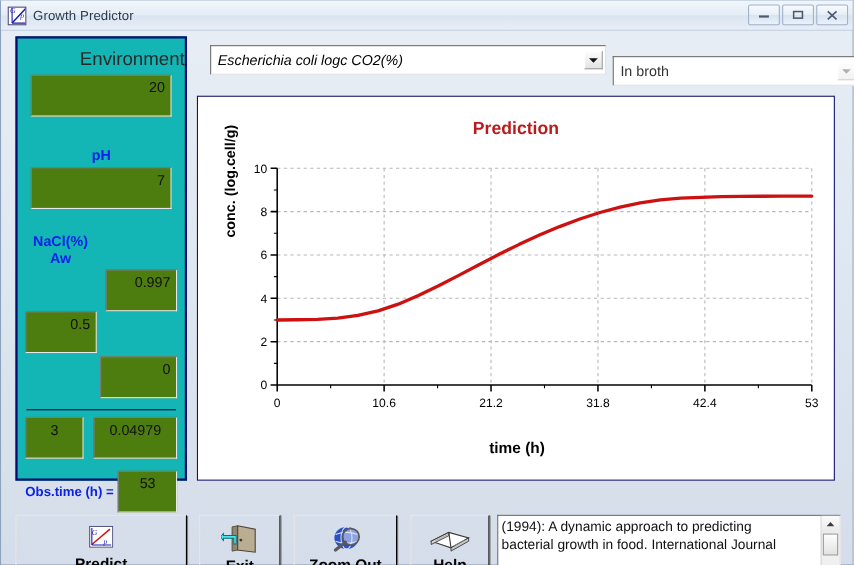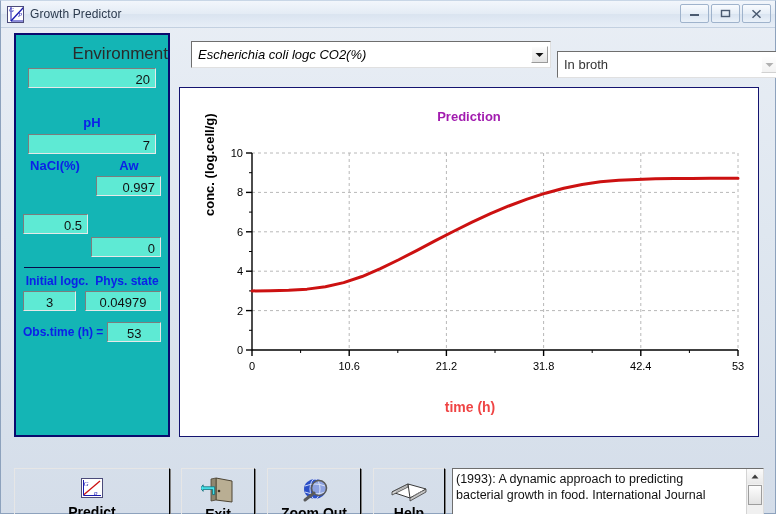--- a/index.html
+++ b/index.html
@@ -65,30 +65,30 @@
   .env-title {
     text-align:right; margin-top: 9px;
     font-size: 17px; color: #2a2a2a; font-weight: normal;
   }
   .lbl {
     text-align:center; font-size: 13px; color: #0b21e8; font-weight: bold;
   }
   .lbl.small { font-size: 12px; }
   .lbl.dim { color: #4a63c8; font-weight: normal; font-size: 12px; }
   .inp {
-    background: #5eead4;
+    background: #4d7c0f;
     border-top: 1px solid #7d7d7d;
     border-left: 1px solid #7d7d7d;
     border-right: 1px solid #e8e8e8;
     border-bottom: 1px solid #e8e8e8;
     font-size: 13px; color: #111;
     text-align: right;
     padding: 2px 5px 2px 2px;
     font-family: "Liberation Sans", sans-serif;
-    height: 20px; line-height: 18px;
+    height: 38px; line-height: 18px;
     overflow: hidden; white-space: nowrap;
   }
   .inp.ctr { text-align: center; padding-right: 2px; }
   .row2 { display:flex; justify-content:space-between; }
   .hr-sep {
     height: 1px; background:#0a0a4a; margin: 10px 8px 6px 8px;
   }
   .note {
     text-align:center; font-size: 12px; font-weight: bold; color: #7a1414;
     line-height: 14px; margin-top: 8px;
@@ -119,31 +119,31 @@
   .combo .carrow.disabled { opacity:.45; }
 
   
   #chart-panel {
     position:absolute; left: 178px; top: 59px;
     width: 580px; height: 350px;
     background:#ffffff; border: 1px solid #141470;
   }
   #chart-title {
     text-align:center; margin-top: 21px;
-    font-size: 13px; font-weight: bold; color:#a21caf;
+    font-size: 16px; font-weight: bold; color:#b91c1c;
   }
   #plot-wrap { position:absolute; left:0; top:0; width:580px; height:350px; }
   #ylabel {
     position:absolute; left: 22px; top: 128px;
     transform: rotate(-90deg); transform-origin: left top;
     font-size: 13px; font-weight: bold; color:#000; white-space:nowrap;
   }
   #xlabel {
     position:absolute; left:0; top: 311px; width:580px; text-align:center;
-    font-size: 14px; font-weight: bold; color:#ef4444;
+    font-size: 14px; font-weight: bold; color:#000000;
   }
 
   
   .btn {
     position:absolute;
     border: 1px solid #000000;
     border-top-color:#e6e6e6; border-left-color:#e6e6e6;
     display:flex; flex-direction:column; align-items:center; justify-content:center;
     box-shadow: 1px 1px 0 #808080;
   }
@@ -225,39 +225,35 @@
 
     <div id="env-panel">
 
       <div class="env-title">Environment</div>
 
       <div class="inp" style="margin:4px 12px 0 12px;">20</div>
 
       <div class="lbl" style="margin-top:27px;">pH</div>
       <div class="inp" style="margin:4px 12px 0 12px;">7</div>
 
-      <div class="row2" style="margin-top:4px; padding:0 8px;">
+      <div class="row2" style="margin-top:22px; padding:0 8px;flex-direction:column;">
         <div class="lbl" style="width:62px;">NaCl(%)</div>
         <div class="lbl" style="width:62px;">Aw</div>
       </div>
       <div class="row2" style="margin-top:3px; padding:0 7px;">
         <div class="inp" style="width:65px;margin-top:38px;">0.5</div>
         <div class="inp" style="width:65px;">0.997</div>
       </div>
 
       <div style="margin-top:3px; padding:0 7px; display:flex; justify-content:flex-end;">
         <div class="inp" style="width:70px;">0</div>
       </div>
 
       <div class="hr-sep"></div>
 
-      <div class="row2" style="margin-top:4px; padding:0 6px;">
-        <div class="lbl small" style="width:70px;">Initial logc.</div>
-        <div class="lbl small" style="width:70px;">Phys. state</div>
-      </div>
       <div class="row2" style="margin-top:3px; padding:0 7px;">
         <div class="inp ctr" style="width:53px;">3</div>
         <div class="inp ctr" style="width:76px;">0.04979</div>
       </div>
 
       <div style="margin-top:11px; padding:0 7px; display:flex; align-items:center; gap:4px;">
         <div class="lbl small" style="white-space:nowrap;">Obs.time (h) =</div>
         <div class="inp ctr" style="flex:1;">53</div>
       </div>
 
@@ -389,21 +385,21 @@
           <line x1="18" y1="6" x2="20" y2="20" stroke="#3a3a3a" stroke-width="1"></line>
           <line x1="6" y1="13.5" x2="17" y2="8" stroke="#9a9a9a" stroke-width="0.7"></line>
           <line x1="23" y1="18" x2="33" y2="12.5" stroke="#9a9a9a" stroke-width="0.7"></line>
         </svg>
       </div>
       <div class="blabel" style="margin-top:3px;">Help</div>
     </div>
 
     <div id="ref-box">
       <div id="ref-text">
-        <div>(1993):  A dynamic approach to predicting</div>
+        <div>(1994):  A dynamic approach to predicting</div>
         <div>bacterial growth in food.   International Journal</div>
       </div>
       <div id="ref-scroll">
         <div class="sb-btn">
           <svg width="8" height="5" viewBox="0 0 8 5">
               <path d="M4 0.5 L7.5 4.5 L0.5 4.5 Z" fill="#3c3c3c"></path>
             </svg>
         </div>
         <div id="sb-track">
           <div id="sb-thumb"></div>

